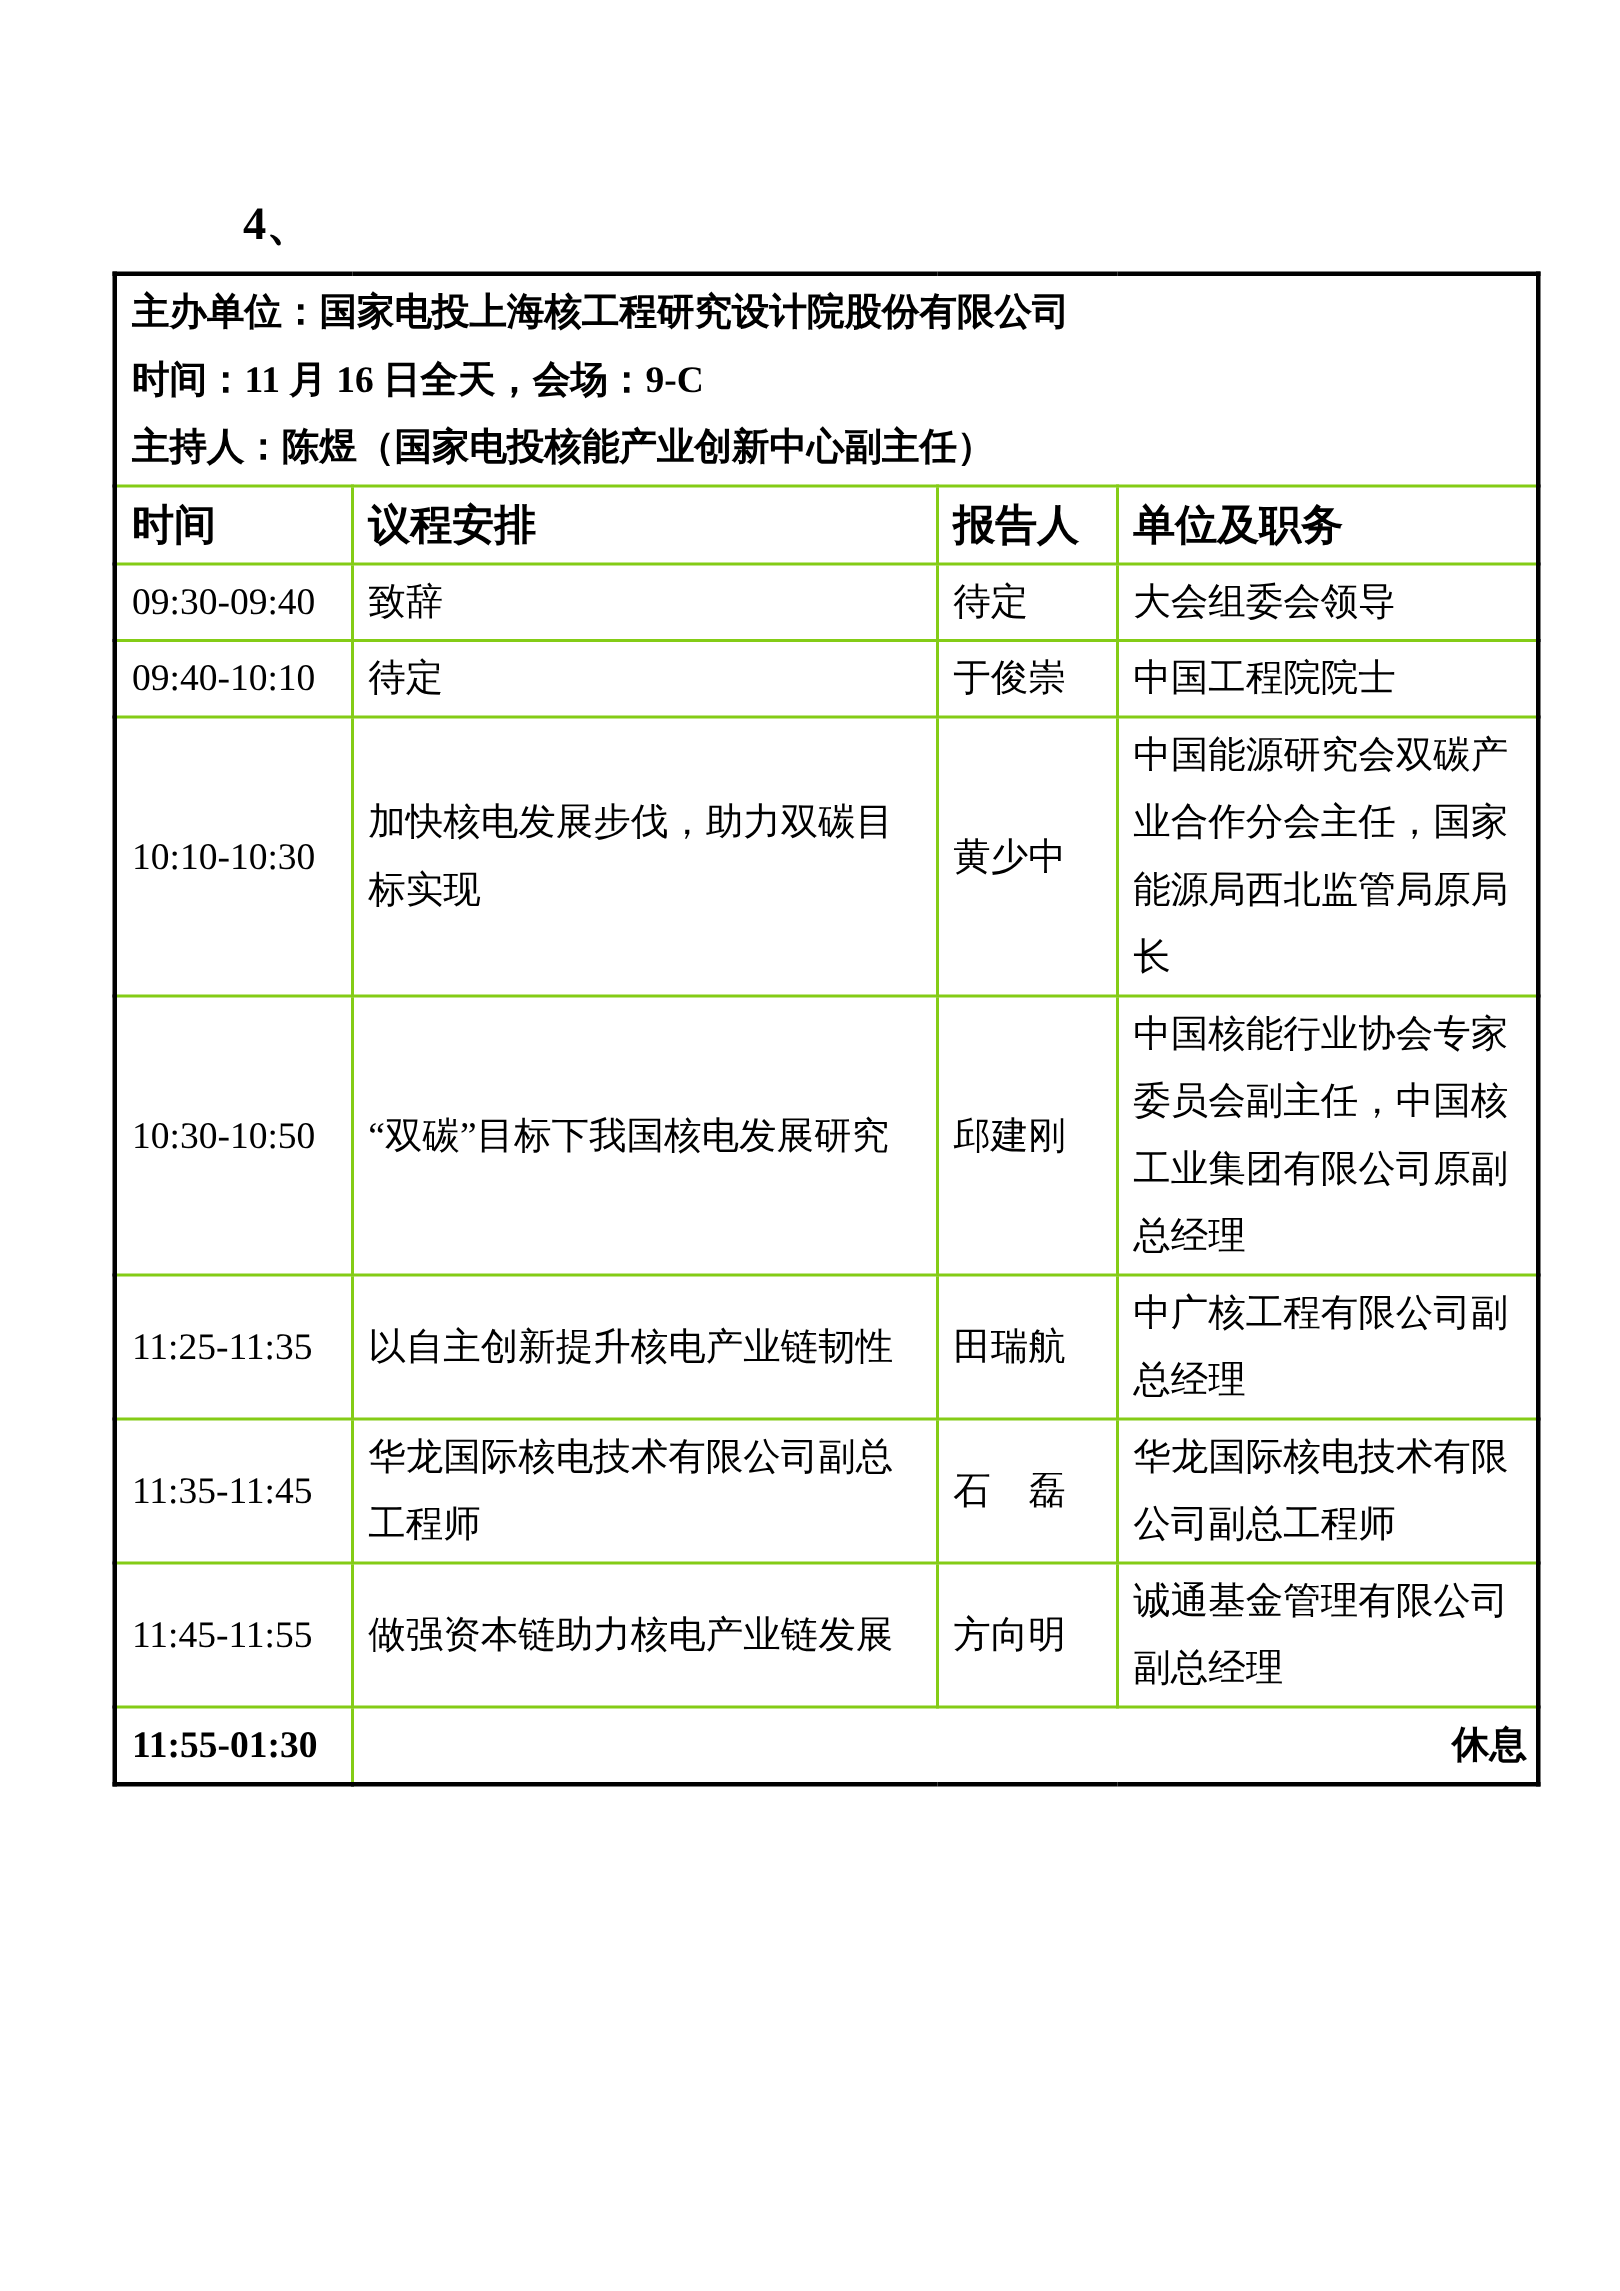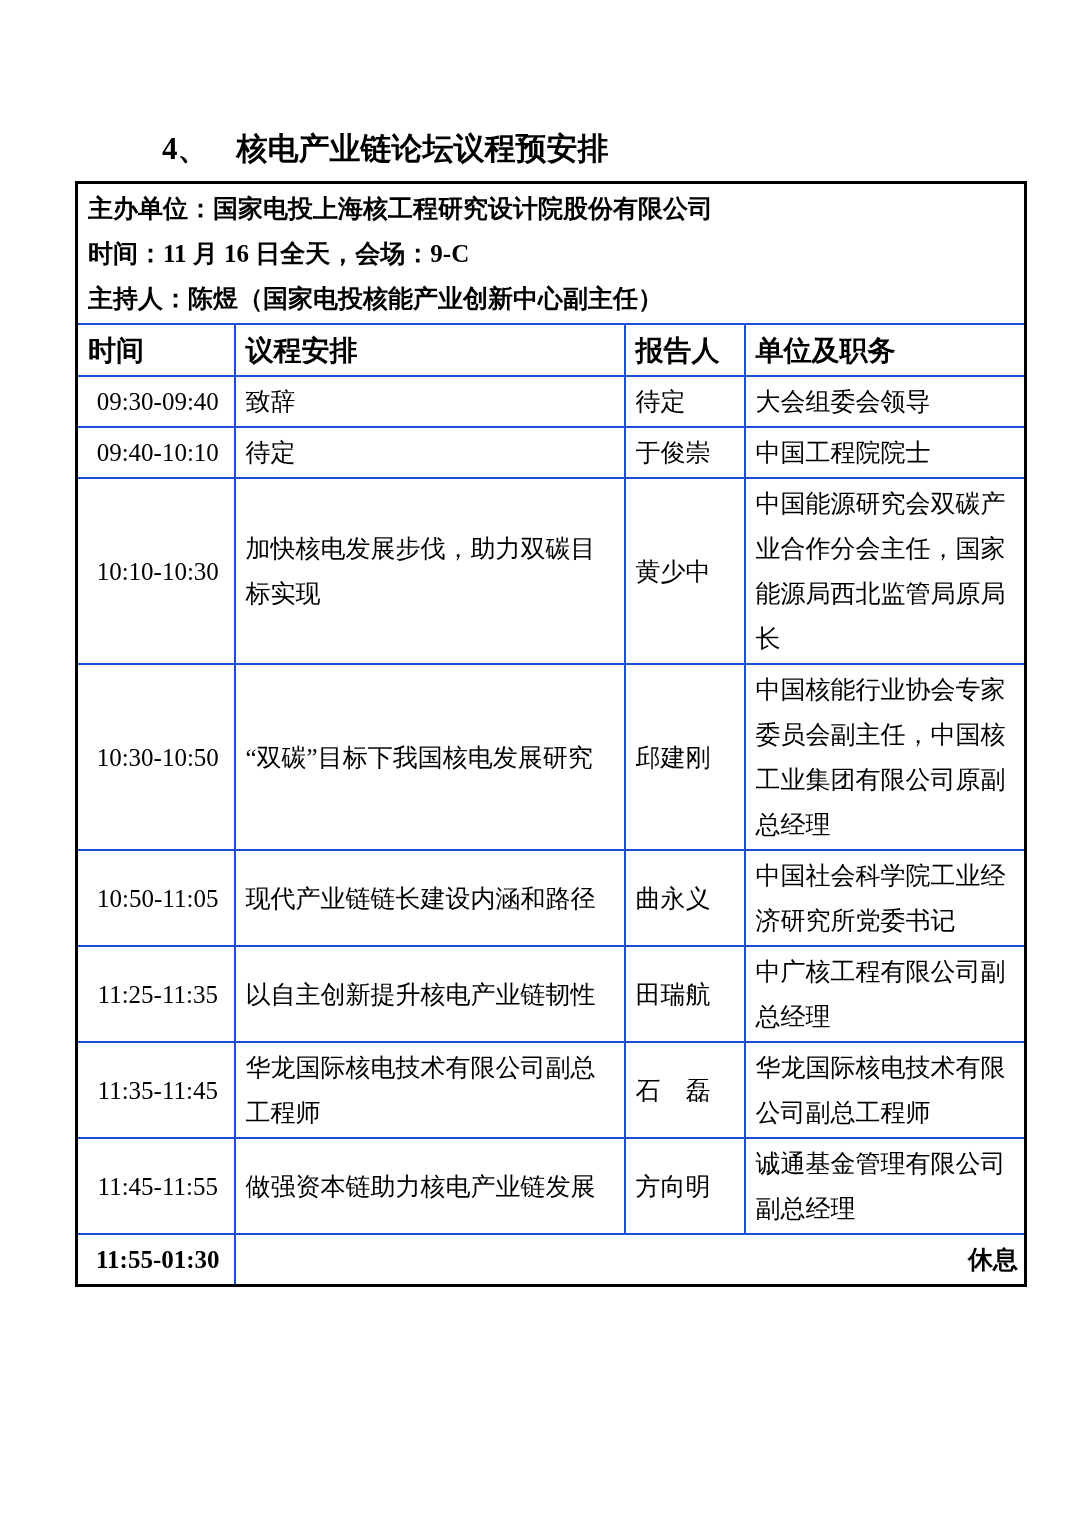--- a/index.html
+++ b/index.html
@@ -17,41 +17,40 @@
     white-space: nowrap;
   }
   .doc-title .title-num { margin-right: 28px; }
 
   table.agenda {
     table-layout: fixed; border-collapse: collapse;
     margin-left: 75px; width: 949px;
     border: 3px solid #000;
   }
   table.agenda td {
-    border: 2px solid #1d4ed8;
+    border: 2px solid #84cc16;
     vertical-align: middle;
     padding: 2px 6px 2px 10px;
     font-size: 25px; line-height: 45px;
     word-break: break-all;
   }
   td.info-cell {
     font-weight: 700; font-size: 28px;
     line-height: 45px; padding: 4px 10px;
   }
   tr.head-row td { font-weight: 700; font-size: 28px; }
-  td.time-cell { font-size: 26px; padding-right: 2px; white-space: nowrap; text-align: center; }
+  td.time-cell { font-size: 26px; padding-right: 2px; white-space: nowrap; }
   tr.break-row td { font-weight: 700; }
   td.break-cell { text-align: right; font-size: 27px; }
 </style>
 </head>
 <body>
 
 <div class="doc-title">
   <span class="title-num">4、</span>
-  <span>核电产业链论坛议程预安排</span>
 </div>
 
 <table class="agenda">
   <colgroup>
     <col style="width:158px">
     <col style="width:390px">
     <col style="width:120px">
     <col style="width:281px">
   </colgroup>
 
@@ -92,26 +91,20 @@
     <td>中国能源研究会双碳产业合作分会主任，国家能源局西北监管局原局长</td>
   </tr>
 
   <tr style="height:183px">
     <td class="time-cell">10:30-10:50</td>
     <td>“双碳”目标下我国核电发展研究</td>
     <td>邱建刚</td>
     <td>中国核能行业协会专家委员会副主任，中国核工业集团有限公司原副总经理</td>
   </tr>
 
-  <tr style="height:94px">
-    <td class="time-cell">10:50-11:05</td>
-    <td>现代产业链链长建设内涵和路径</td>
-    <td>曲永义</td>
-    <td>中国社会科学院工业经济研究所党委书记</td>
-  </tr>
 
 
 
   <tr style="height:92px">
     <td class="time-cell">11:25-11:35</td>
     <td>以自主创新提升核电产业链韧性</td>
     <td>田瑞航</td>
     <td>中广核工程有限公司副总经理</td>
   </tr>
 

